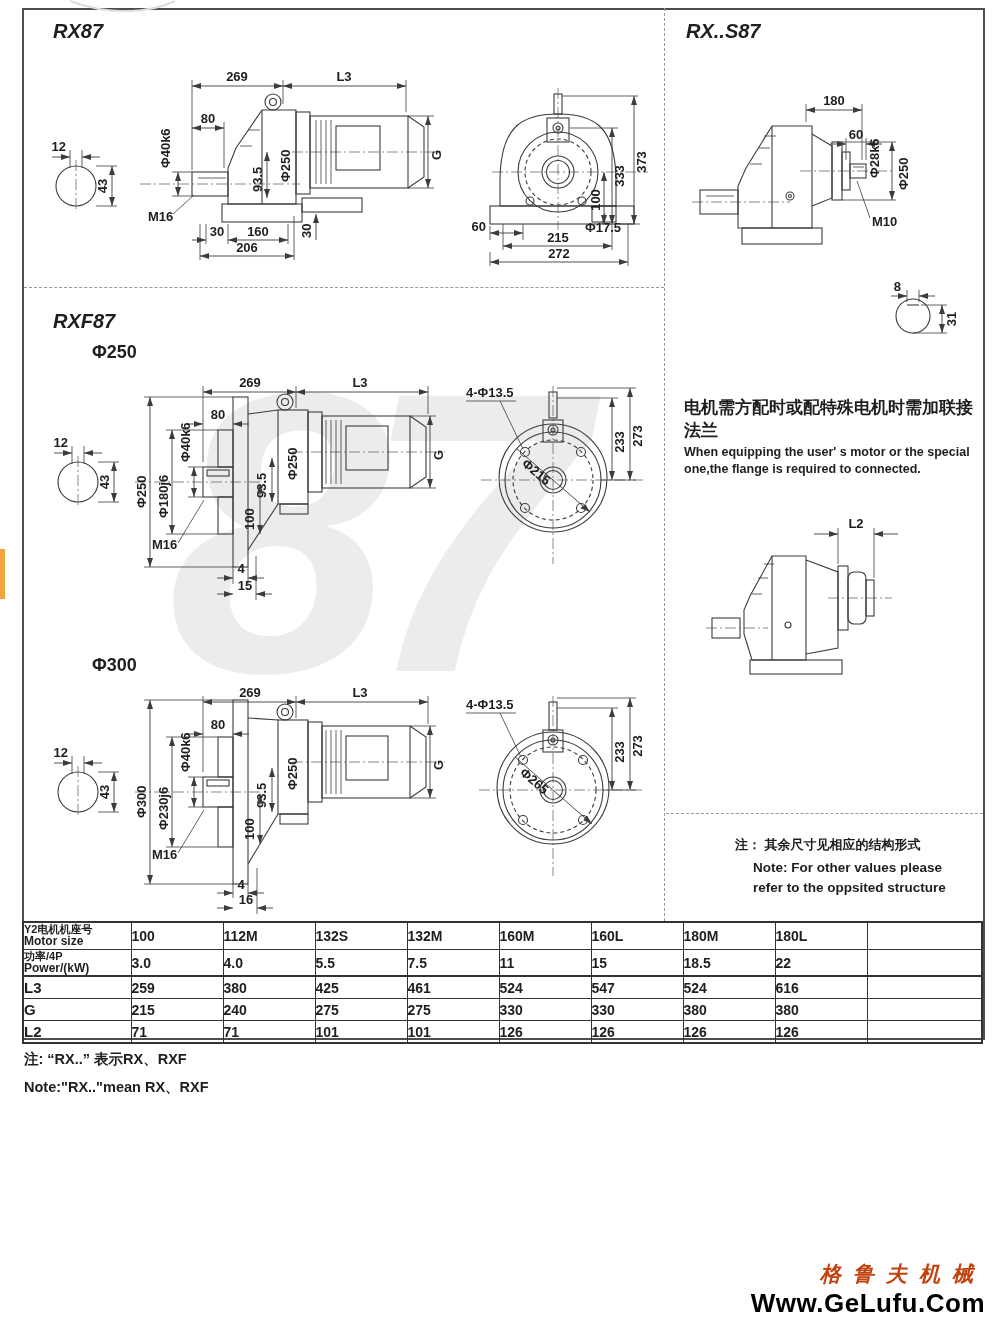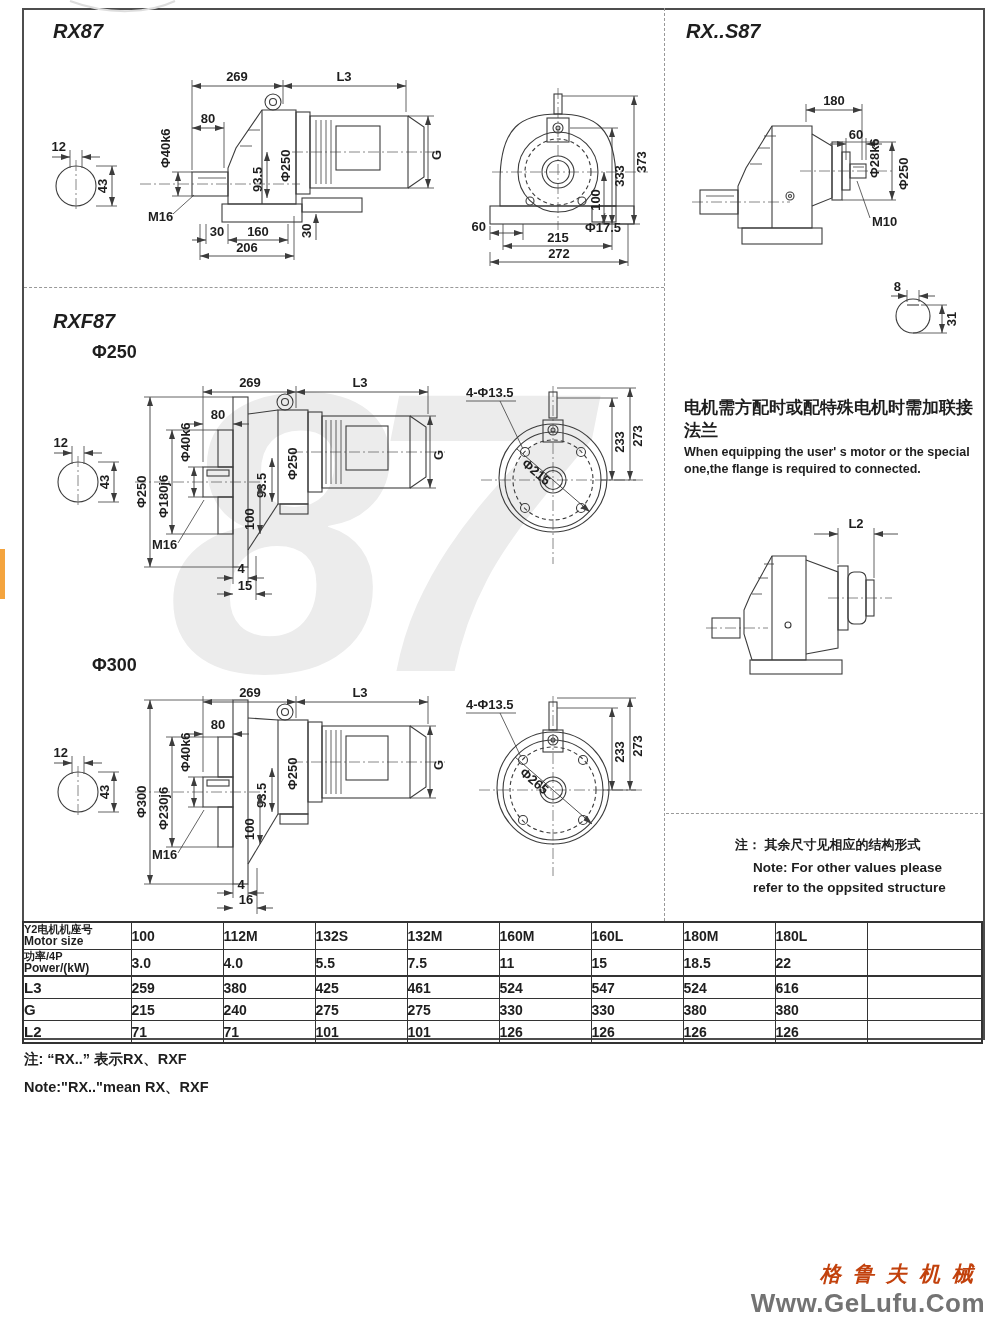--- a/index.html
+++ b/index.html
@@ -594,14 +594,14 @@
     </table>
 </div>
 
 <div class="abs" id="footnotes">
   <div>注: “RX..” 表示RX、RXF</div>
   <div>Note:"RX.."mean RX、RXF</div>
 </div>
 
 <div class="abs" id="logo">
   <div class="l1" style="color:#c2410c">格鲁夫机械</div>
-  <div class="l2" style="color:#737373">Www.GeLufu.Com</div>
+  <div class="l2" style="color:#000000">Www.GeLufu.Com</div>
 </div>
 
 </body></html>

